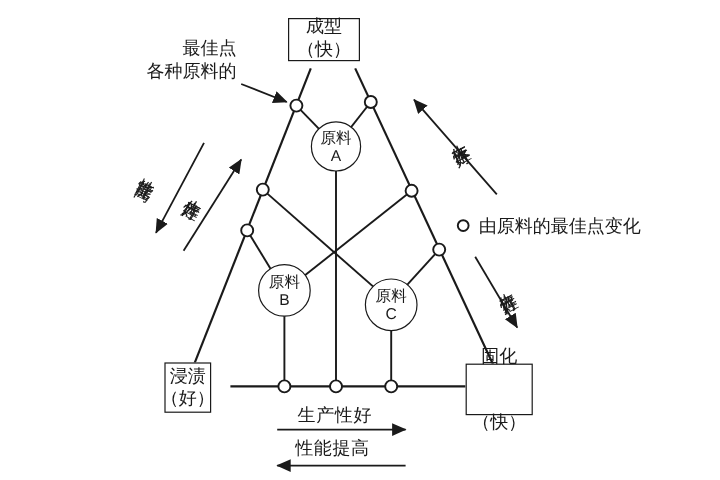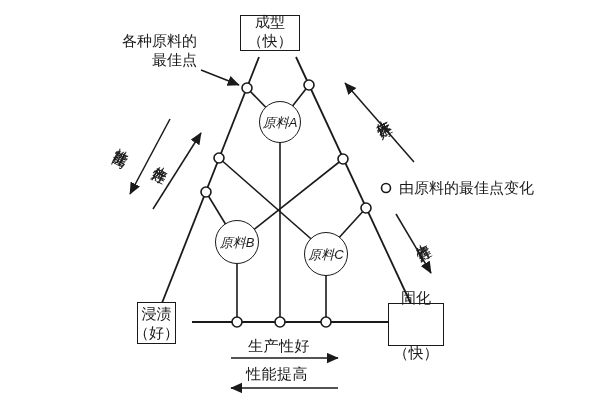--- a/index.html
+++ b/index.html
@@ -27,27 +27,26 @@
     text-align: center;
     white-space: nowrap;
   }
   .mat {
     position: absolute;
     box-sizing: border-box;
     border: 1.7px solid #1a1a1a;
     background: #ffffff;
     border-radius: 50%;
     display: flex;
-    flex-direction: row;
+    flex-direction: column;
     align-items: center;
     justify-content: center;
     font-size: 13px;
     line-height: 15px;
     text-align: center;
-    font-style: italic;
   }
   .annot {
     position: absolute;
     right: 403px;
     top: 31px;
     text-align: right;
     font-size: 15px;
     line-height: 19px;
     white-space: nowrap;
   }
@@ -150,22 +149,22 @@
   <div class="mat" style="left:215px; top:220px; width:44px; height:44px;">
     <span>原料</span>
     <span>B</span>
   </div>
   <div class="mat" style="left:304px; top:232px; width:44px; height:44px;">
     <span>原料</span>
     <span>C</span>
   </div>
 
   <div class="annot">
+    <div>最佳点</div>
     <div>各种原料的</div>
-    <div>最佳点</div>
   </div>
 
   <div class="legend-text">由原料的最佳点变化</div>
 
   <div class="vlabel rot-cw" style="left:129px; top:143px;">性能提高</div>
   <div class="vlabel rot-cw" style="left:168px; top:160px;">生产性好</div>
   <div class="vlabel rot-ccw" style="left:377px; top:114px;">生产性不好</div>
   <div class="vlabel rot-ccw" style="left:416px; top:237px;">生产性好</div>
 
   <div class="hlabel" style="left:279px; top:346px;">生产性好</div>

